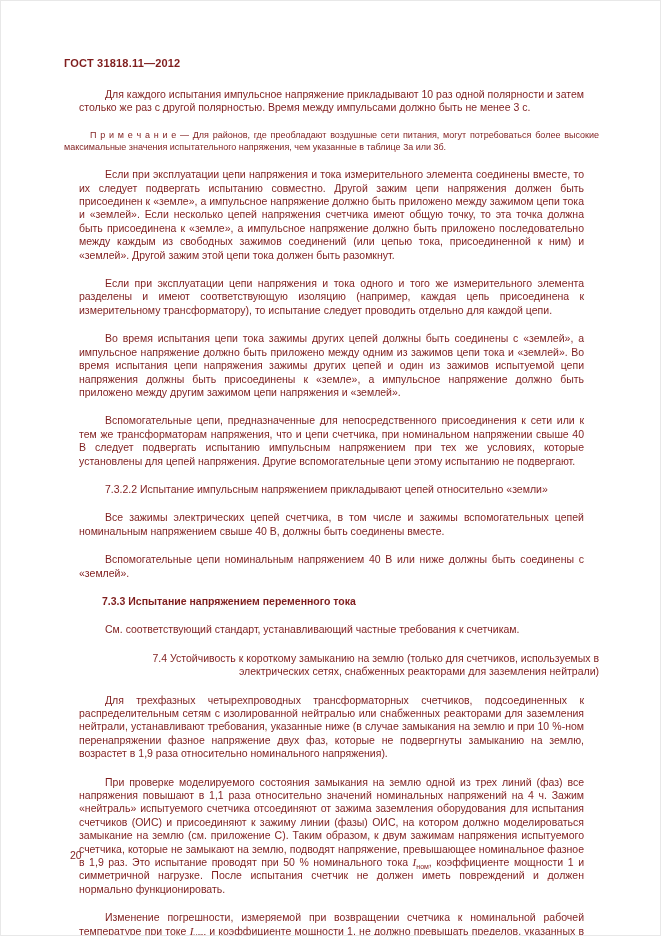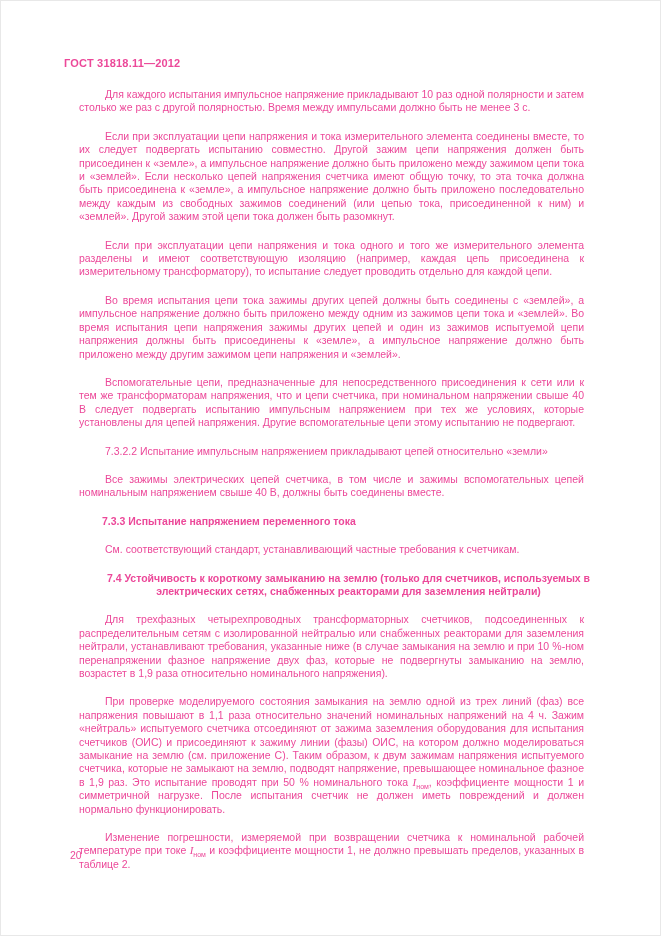--- a/index.html
+++ b/index.html
@@ -4,21 +4,21 @@
 <style>
   html, body { margin: 0; padding: 0; background: #ffffff; }
   .page {
     position: relative;
     width: 661px;
     height: 936px;
     background: #ffffff;
     box-sizing: border-box;
     padding: 56px 61px 0 63px;
     font-family: "Liberation Sans", sans-serif;
-    color: #ec4899;
+    color: #7f1d1d;
     overflow: hidden;
     border: 1px solid #e8e8e8;
   }
   .doc-header {
     font-size: 11px;
     font-weight: bold;
     letter-spacing: 0.2px;
     margin: 0 0 19px 0;
   }
   .body-text {
@@ -38,22 +38,22 @@
   }
   p.heading-bold {
     margin: 12px;
     text-indent: 26px;
     font-weight: bold;
   }
   p.heading-74 {
     margin: 4px 0 2px 0;
     padding-left: 34px;
     text-indent: 0;
-    font-weight: bold;
-    text-align: center;
+    font-weight: normal;
+    text-align: right;
   }
   .var {
     font-family: "Liberation Serif", serif;
     font-style: italic;
     font-size: 11px;
   }
   sub.var-sub {
     font-size: 7px;
     line-height: 0;
   }
@@ -68,35 +68,37 @@
 <body>
 
 <div class="page">
 
   <div class="doc-header">ГОСТ 31818.11—2012</div>
 
   <div class="body-text">
 
     <p class="para">Для каждого испытания импульсное напряжение прикладывают 10 раз одной полярности и затем столько же раз с другой полярностью. Время между импульсами должно быть не менее 3 с.</p>
 
+    <p class="note">П р и м е ч а н и е — Для районов, где преобладают воздушные сети питания, могут потребоваться более высокие максимальные значения испытательного напряжения, чем указанные в таблице 3а или 3б.</p>
 
 
 
     <p class="para">Если при эксплуатации цепи напряжения и тока измерительного элемента соединены вместе, то их следует подвергать испытанию совместно. Другой зажим цепи напряжения должен быть присоединен к «земле», а импульсное напряжение должно быть приложено между зажимом цепи тока и «землей». Если несколько цепей напряжения счетчика имеют общую точку, то эта точка должна быть присоединена к «земле», а импульсное напряжение должно быть приложено последовательно между каждым из свободных зажимов соединений (или цепью тока, присоединенной к ним) и «землей». Другой зажим этой цепи тока должен быть разомкнут.</p>
 
     <p class="para">Если при эксплуатации цепи напряжения и тока одного и того же измерительного элемента разделены и имеют соответствующую изоляцию (например, каждая цепь присоединена к измерительному трансформатору), то испытание следует проводить отдельно для каждой цепи.</p>
 
     <p class="para">Во время испытания цепи тока зажимы других цепей должны быть соединены с «землей», а импульсное напряжение должно быть приложено между одним из зажимов цепи тока и «землей». Во время испытания цепи напряжения зажимы других цепей и один из зажимов испытуемой цепи напряжения должны быть присоединены к «земле», а импульсное напряжение должно быть приложено между другим зажимом цепи напряжения и «землей».</p>
 
     <p class="para">Вспомогательные цепи, предназначенные для непосредственного присоединения к сети или к тем же трансформаторам напряжения, что и цепи счетчика, при номинальном напряжении свыше 40 В следует подвергать испытанию импульсным напряжением при тех же условиях, которые установлены для цепей напряжения. Другие вспомогательные цепи этому испытанию не подвергают.</p>
 
     <p class="heading">7.3.2.2 Испытание импульсным напряжением прикладывают цепей относительно «земли»</p>
 
     <p class="para">Все зажимы электрических цепей счетчика, в том числе и зажимы вспомогательных цепей номинальным напряжением свыше 40 В, должны быть соединены вместе.</p>
 
+    <p class="para">Вспомогательные цепи номинальным напряжением 40 В или ниже должны быть соединены с «землей».</p>
 
 
     <p class="heading-bold">7.3.3 Испытание напряжением переменного тока</p>
 
     <p class="para">См. соответствующий стандарт, устанавливающий частные требования к счетчикам.</p>
 
     <p class="heading-74">7.4 Устойчивость к короткому замыканию на землю (только для счетчиков, используемых в электрических сетях, снабженных реакторами для заземления нейтрали)</p>
 
     <p class="para">Для трехфазных четырехпроводных трансформаторных счетчиков, подсоединенных к распределительным сетям с изолированной нейтралью или снабженных реакторами для заземления нейтрали, устанавливают требования, указанные ниже (в случае замыкания на землю и при 10 %-ном перенапряжении фазное напряжение двух фаз, которые не подвергнуты замыканию на землю, возрастет в 1,9 раза относительно номинального напряжения).</p>
 

